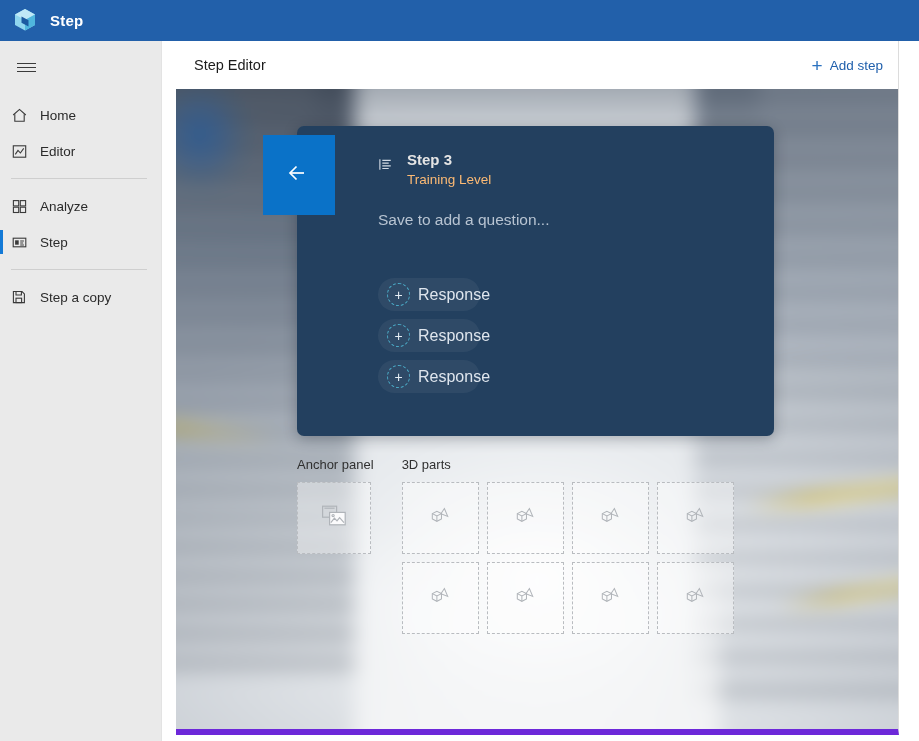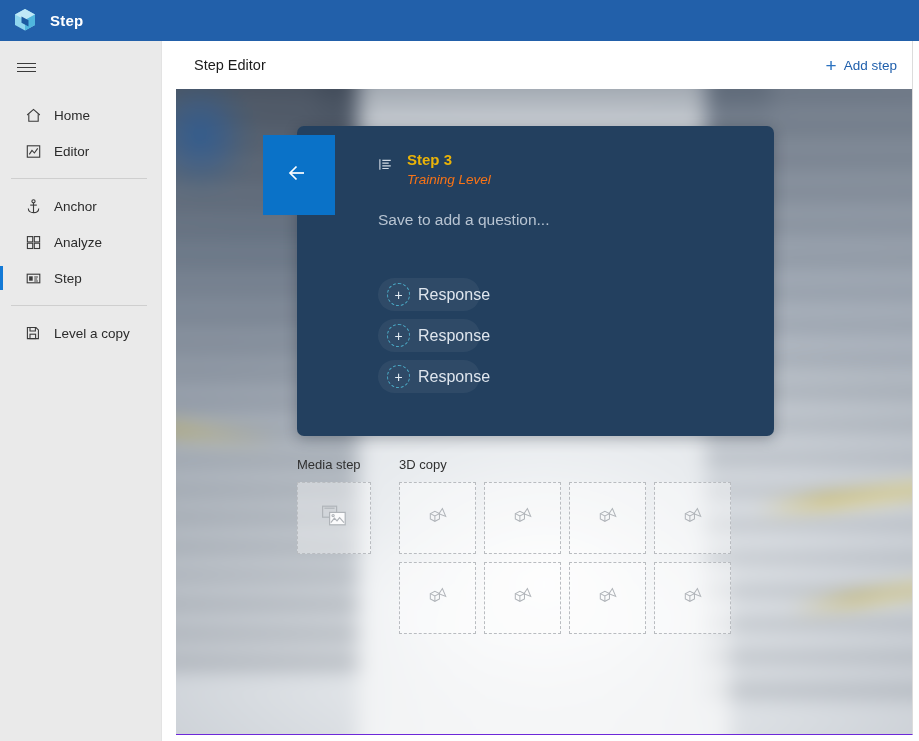--- a/index.html
+++ b/index.html
@@ -49,21 +49,21 @@
   }
   .hamburger span {
     display: block; width: 19px; height: 1px;
     background: #3b3b3b;
   }
   .nav { margin-top: 12px; }
   .nav-item {
     height: 36px;
     display: flex;
     align-items: center;
-    padding-left: 25px;
+    padding-left: 11px;
     gap: 12px;
     cursor: pointer;
     position: relative;
     color: #2b2b2b;
     font-size: 13.5px;
   }
   .nav-item.disabled { color: #b4b4b4; cursor: default; }
   .nav-item.active::before {
     content: "";
     position: absolute;
@@ -82,22 +82,22 @@
     margin: 9px 14px 9px 11px;
   }
 
   
   .content {
     flex: 1;
     display: flex;
     flex-direction: column;
     background: #ffffff;
     border-right: 1px solid #dcdcdc;
-    border-bottom: 1px solid #6d28d9;
-    margin: 0 6px 6px 14px;
+    border-bottom: 6px solid #6d28d9;
+    margin: 0 20px 6px 14px;
     overflow: hidden;
   }
   .content-header {
     height: 48px;
     flex: 0 0 48px;
     background: #ffffff;
     display: flex;
     align-items: center;
     justify-content: space-between;
     padding: 0 15px 0 18px;
@@ -196,29 +196,28 @@
     display: flex; align-items: center; justify-content: center;
     cursor: pointer;
   }
   .card-head {
     position: absolute;
     left: 81px; top: 25px;
     display: flex; gap: 14px; align-items: flex-start;
   }
   .list-icon { margin-top: 6px; }
   .step-label {
-    color: #eab308;
+    color: #e5e5e5;
     font-size: 15px;
     font-weight: bold;
   }
   .step-sub {
-    color: #f97316;
+    color: #fdba74;
     font-size: 13.5px;
     margin-top: 4px;
-    font-style: italic;
   }
   .question-prompt {
     position: absolute;
     left: 81px; top: 85px;
     color: #b8c4d2;
     font-size: 15.5px;
     cursor: pointer;
   }
   .responses {
     position: absolute;
@@ -309,31 +308,20 @@
             <rect x="2.3" y="2.8" width="12.4" height="11.4"></rect>
             <path d="M4.3 11.4 L7 7.4 L9.4 10 L12.7 5.4"></path>
           </svg>
         </span>
         <span>Editor</span>
       </div>
 
       <div class="nav-sep"></div>
 
 
-      <div class="nav-item">
-        <span class="nav-icon">
-          <svg viewBox="0 0 17 17" width="17" height="17" fill="none" stroke="#3a3a3a" stroke-width="1.1">
-            <circle cx="8.5" cy="3.3" r="1.6"></circle>
-            <path d="M8.5 5 V14.4"></path>
-            <path d="M5.2 7.1 H11.8"></path>
-            <path d="M3.3 10.4 C3.3 13.2 5.8 14.6 8.5 14.6 C11.2 14.6 13.7 13.2 13.7 10.4"></path>
-          </svg>
-        </span>
-        <span>Anchor</span>
-      </div>
 
       <div class="nav-item">
         <span class="nav-icon">
           <svg viewBox="0 0 17 17" width="17" height="17" fill="none" stroke="#3a3a3a" stroke-width="1.1">
             <rect x="2.4" y="2.6" width="5.3" height="5.3"></rect>
             <rect x="9.3" y="2.6" width="5.3" height="5.3"></rect>
             <rect x="2.4" y="9.2" width="5.3" height="5.3"></rect>
             <rect x="9.3" y="9.2" width="5.3" height="5.3"></rect>
           </svg>
         </span>
@@ -354,21 +342,21 @@
       <div class="nav-sep"></div>
 
       <div class="nav-item">
         <span class="nav-icon">
           <svg viewBox="0 0 17 17" width="17" height="17" fill="none" stroke="#3a3a3a" stroke-width="1.1">
             <path d="M2.4 2.5 H11 L13.4 4.9 V13.6 H2.4 Z"></path>
             <path d="M5 2.5 V6 H10.4 V2.5"></path>
             <rect x="5" y="9.2" width="5.6" height="4.4"></rect>
           </svg>
         </span>
-        <span>Level a copy</span>
+        <span>Step a copy</span>
       </div>
 
     </div>
   </div>
 
   <div class="content">
 
     <div class="content-header">
       <span class="content-title">Step Editor</span>
       <span class="add-step">
@@ -430,36 +418,36 @@
           <div class="response-pill">
             <span class="dash-circle">+</span>
             <span class="response-text">Response</span>
           </div>
         </div>
       </div>
 
       <div class="panels">
 
         <div>
-          <div class="panel-title">Media step</div>
+          <div class="panel-title">Anchor panel</div>
           <div class="ph ph-media">
             <span>
               <svg viewBox="0 0 26 24" width="26" height="24" fill="none" stroke="#b0b4b9" stroke-width="1.2">
                 <rect x="1.6" y="2.2" width="14" height="11"></rect>
                 <path d="M3.4 4.2 H13.6"></path>
                 <rect x="8.6" y="8.4" width="15.6" height="12.4" fill="#fbfbfc"></rect>
                 <path d="M9.8 18.6 L13.4 14.2 L16 16.8 L18.6 13.6 L23 18.6"></path>
                 <circle cx="12.1" cy="11.6" r="1.1"></circle>
               </svg>
             </span>
           </div>
         </div>
 
         <div>
-          <div class="panel-title">3D copy</div>
+          <div class="panel-title">3D parts</div>
           <div class="parts-grid">
             <div class="ph">
                 <span><svg viewBox="0 0 24 24" width="22" height="22" fill="none" stroke="#b0b4b9" stroke-width="1.1">
                     <path d="M3.6 9.4 L8.6 6.8 L13.6 9.4 L13.6 15.2 L8.6 17.8 L3.6 15.2 Z"></path>
                     <path d="M3.6 9.4 L8.6 12 L13.6 9.4 M8.6 12 V17.8"></path>
                     <path d="M13 9.6 L16.8 3.8 L20.4 12.4 Z"></path>
                   </svg></span>
               </div>
             <div class="ph">
                 <span><svg viewBox="0 0 24 24" width="22" height="22" fill="none" stroke="#b0b4b9" stroke-width="1.1">

